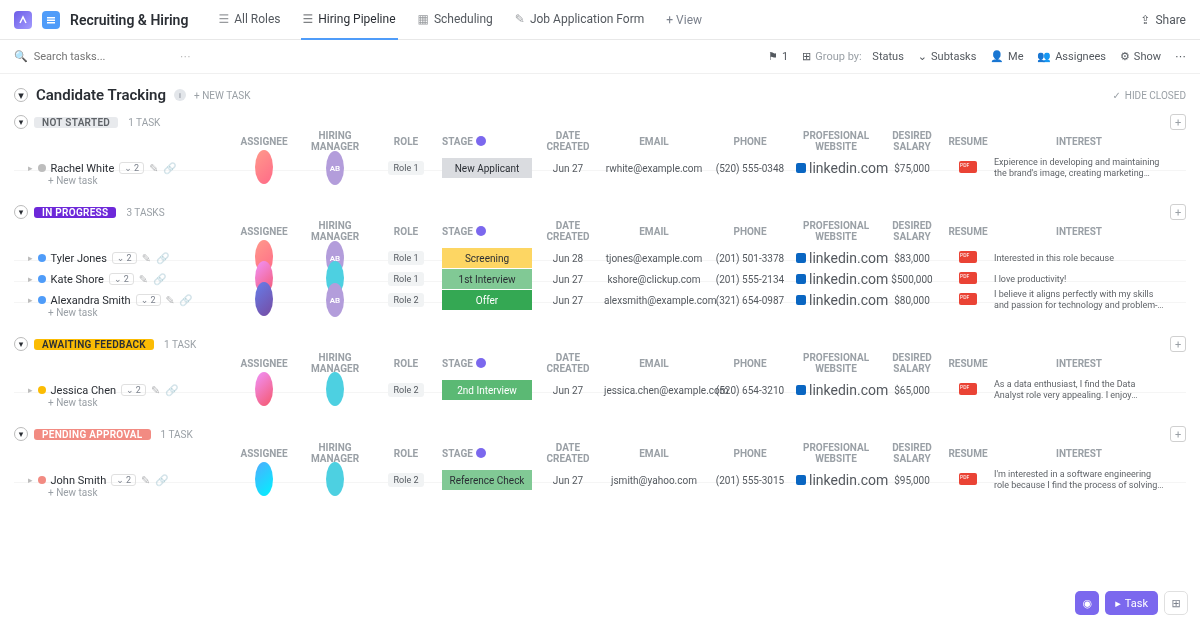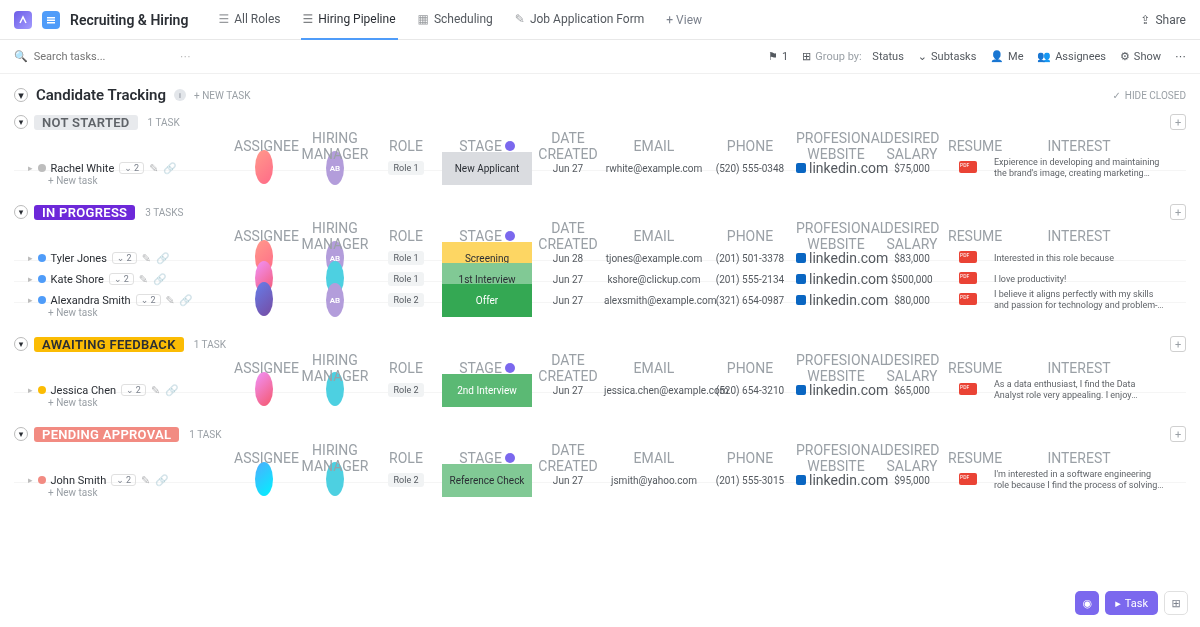--- a/index.html
+++ b/index.html
@@ -24,32 +24,32 @@
 .tool .dim{color:#9aa0a6}
 .main{padding:8px 14px 0}
 .list-head{display:flex;align-items:center;gap:8px;padding:4px 0 10px}
 .collapse{width:14px;height:14px;border:1px solid #bbb;border-radius:50%;display:flex;align-items:center;justify-content:center;cursor:pointer}
 .list-title{font-size:15px;font-weight:600}
 .info-dot{width:12px;height:12px;border-radius:50%;background:#e3e6ea;color:#7c828d;display:inline-flex;align-items:center;justify-content:center;font-size:8px}
 .newtask-top{font-size:10px;color:#9aa0a6;cursor:pointer}
 .hide-closed{margin-left:auto;font-size:10px;color:#9aa0a6;display:flex;align-items:center;gap:4px;cursor:pointer}
 .group{margin-bottom:18px}
 .grp-collapse{width:14px;height:14px;border:1px solid #bbb;border-radius:50%;display:flex;align-items:center;justify-content:center;cursor:pointer;font-size:9px}
-.status-pill{padding:0 8px;border-radius:3px;font-size:13px;font-weight:600;letter-spacing:.3px}
+.status-pill{padding:0 8px;border-radius:3px;font-size:10px;font-weight:600;letter-spacing:.3px}
 .status-notstarted{background:#e8eaed;color:#5f6368}
 .status-inprogress{background:#6d28d9;color:#fff}
 .status-awaiting{background:#fbbc04;color:#2a2e34}
 .status-pending{background:#f28b82;color:#fff}
 .task-count{font-size:10px;color:#9aa0a6;margin-left:4px}
 .add-badge{margin-left:auto;width:16px;height:16px;border:1px solid #d0d0d0;border-radius:3px;display:flex;align-items:center;justify-content:center;color:#9aa0a6;cursor:pointer}
 .colhead-row,.task-row{display:grid;grid-template-columns:200px 60px 70px 60px 90px 60px 100px 80px 80px 60px 40px 170px;gap:6px;align-items:center;padding-left:14px}
-.colhead-row{font-size:14px;color:#9aa0a6;text-transform:uppercase;font-weight:400;height:20px}
+.colhead-row{font-size:10px;color:#9aa0a6;text-transform:uppercase;font-weight:700;height:20px}
 .colhead-row>div{text-align:center}
 .colhead-row>div:first-child{text-align:left}
-.stage-hdr{display:flex;align-items:center;justify-content:center;gap:3px}
+.stage-hdr{display:flex;align-items:center;gap:3px}
 .stage-hdr .step{width:10px;height:10px;background:#7b68ee;border-radius:50%;display:inline-block}
 .task-row{height:21px;font-size:11px;border-bottom:1px solid #f5f5f5}
 .task-name-cell{display:flex;align-items:center;gap:5px}
 .caret{color:#bbb;font-size:9px;cursor:pointer}
 .dot{width:8px;height:8px;border-radius:50%}
 .dot-grey{background:#bdbdbd}
 .dot-blue{background:#4f9cf9}
 .dot-yellow{background:#fbbc04}
 .dot-red{background:#f28b82}
 .tname{font-size:11px}
@@ -57,21 +57,21 @@
 .mini-icn{opacity:.35;cursor:pointer}
 .avatar{width:18px;height:34px;border-radius:50%;display:inline-flex;align-items:center;justify-content:center;font-size:8px;color:#fff;font-weight:600}
 .av-photo{background:linear-gradient(135deg,#ff9a8b,#ff6a88)}
 .av-photo2{background:linear-gradient(135deg,#667eea,#764ba2)}
 .av-photo3{background:linear-gradient(135deg,#f093fb,#f5576c)}
 .av-photo4{background:linear-gradient(135deg,#4facfe,#00f2fe)}
 .av-init{background:#b39ddb}
 .av-init2{background:#4dd0e1}
 .cell-ctr{text-align:center;font-size:10px;color:#54595f}
 .role-pill{display:inline-block;padding:2px 6px;background:#f1f3f4;border-radius:3px;font-size:9px}
-.stage-cell{height:33px;display:flex;align-items:center;justify-content:center;font-size:10px;color:#2a2e34}
+.stage-cell{height:20px;display:flex;align-items:center;justify-content:center;font-size:10px;color:#2a2e34}
 .st-applicant{background:#dadce0}
 .st-screening{background:#fdd663}
 .st-interview1{background:#81c995}
 .st-offer{background:#34a853;color:#fff}
 .st-interview2{background:#5bb974;color:#fff}
 .st-reference{background:#81c995}
 .linkedin{display:inline-flex;align-items:center;gap:3px;font-size:14px}
 .linkedin .li-badge{width:10px;height:10px;background:#0a66c2;border-radius:2px;display:inline-block}
 .pdf-badge{display:inline-block;width:18px;height:12px;background:#ea4335;border-radius:2px;position:relative}
 .pdf-badge::after{content:"PDF";position:absolute;font-size:5px;color:#fff;left:1px;top:1px}

